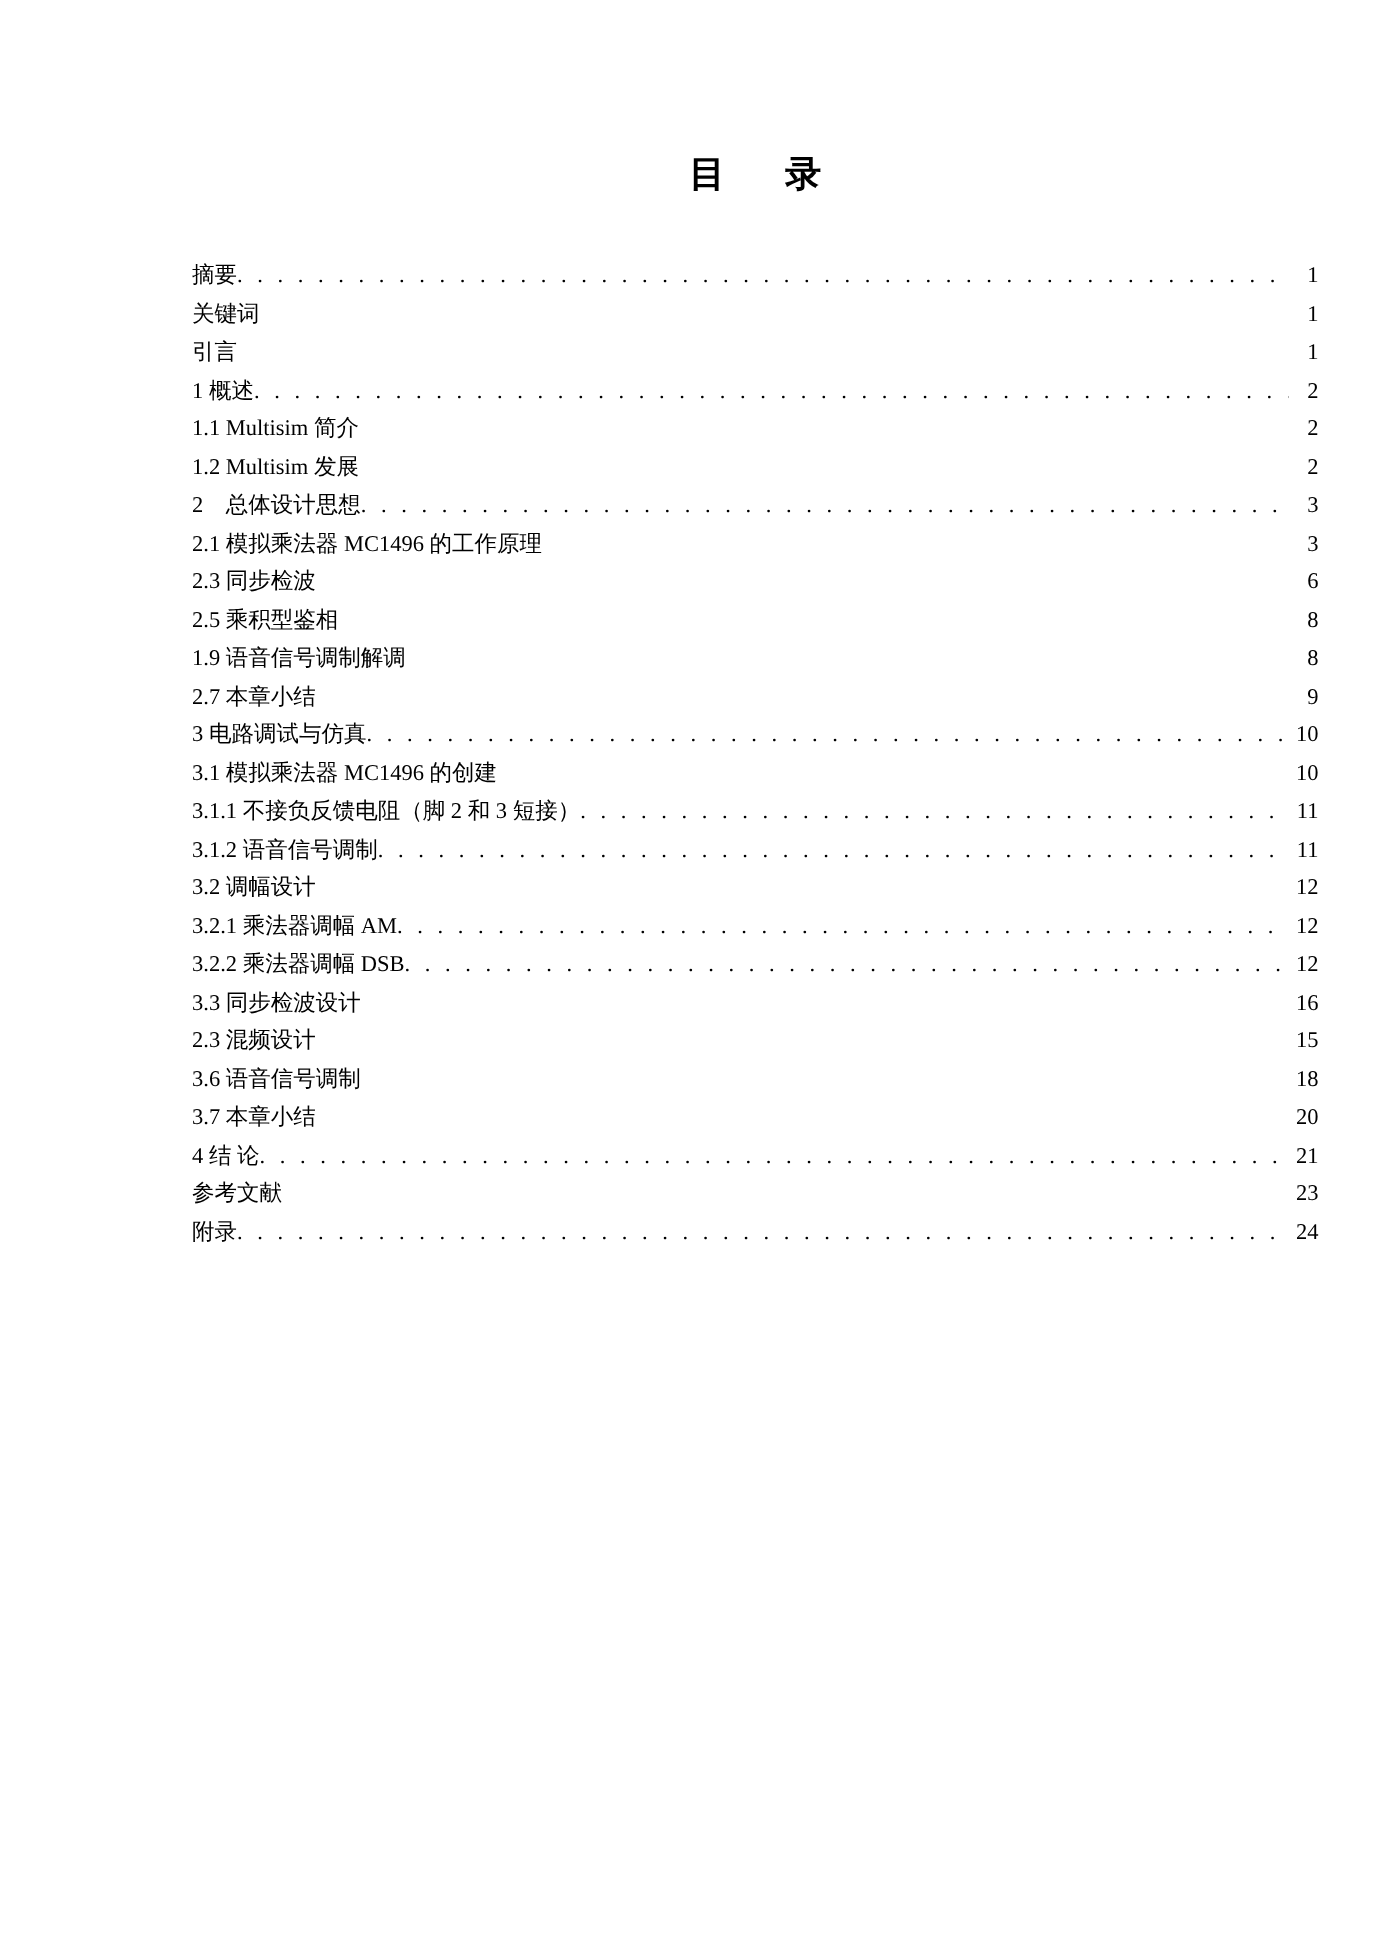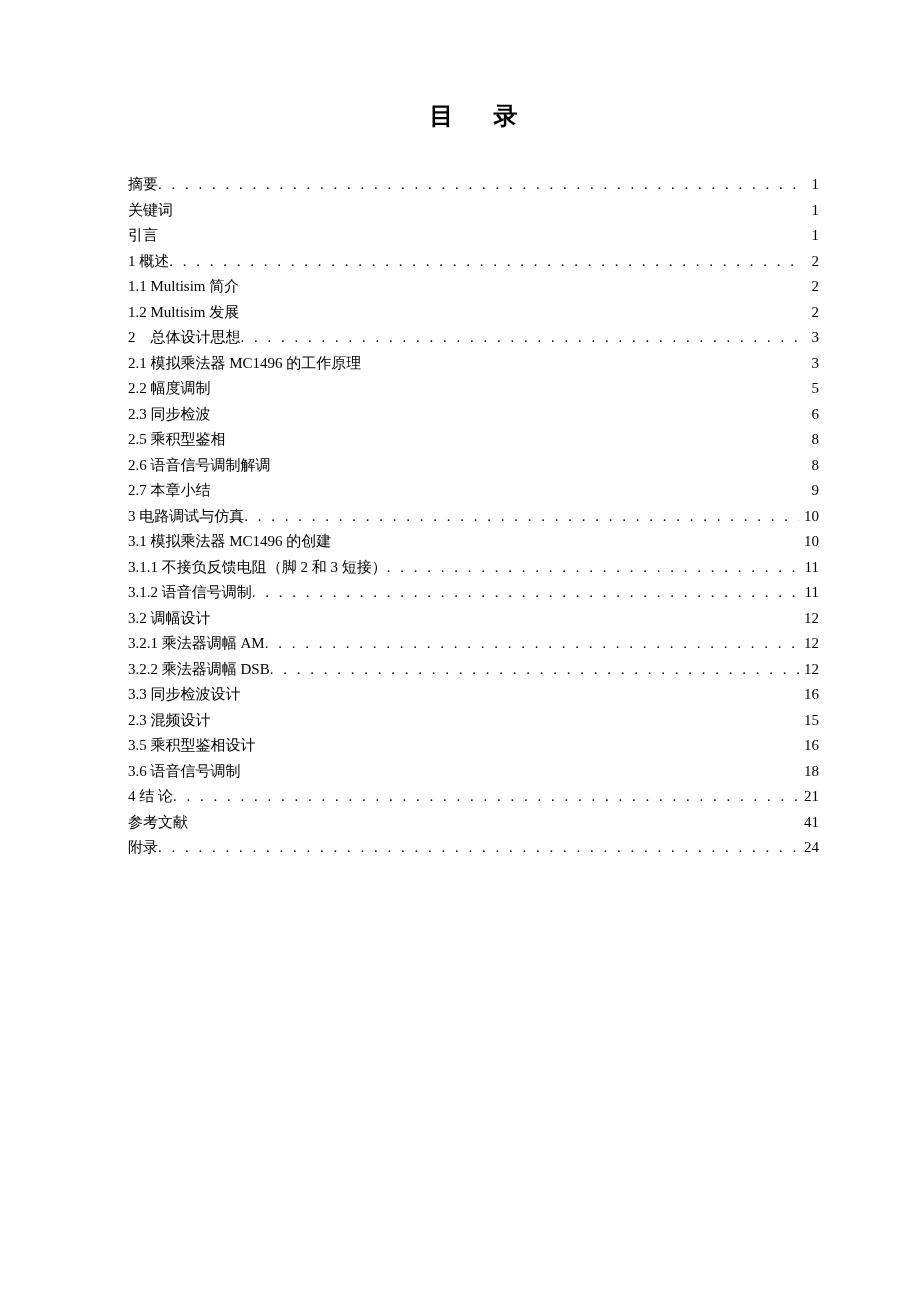--- a/index.html
+++ b/index.html
@@ -4,21 +4,21 @@
 <style>
   body {
     margin: 0;
     padding: 0;
     background: #ffffff;
     font-family: "SimSun", "宋体", serif;
     width: 920px;
     min-height: 1302px;
   }
   .page {
-    padding: 100px 101px 100px 128px;
+    padding: 100px 41px 100px 128px;
     box-sizing: border-box;
   }
   .title {
     text-align: center;
     font-size: 24px;
     font-weight: bold;
     letter-spacing: 40px;
     margin-bottom: 40px;
     margin-left: 40px;
   }
@@ -92,36 +92,31 @@
         <span class="toc-label">2 总体设计思想</span>
         <span class="toc-dots">. . . . . . . . . . . . . . . . . . . . . . . . . . . . . . . . . . . . . . . . . . . . . . . . . . . . . . . . . . . . . . . . . . . . . . . . . . . . . . . . . . . . . . . . . . . . . . . . . . . . . . . . . . . . . . . . . . . . . . . . . . . . . . . . . . . . . . . . . . . . . . . . . . . . . . . . . . . . . . . . . . . . . . . . . . . . . . . . . . . . . . . . . . . . . . . . . . . . . . . . </span>
         <span class="toc-page">3</span>
       </div>
       <div class="toc-row">
         <span class="toc-label">2.1 模拟乘法器 MC1496 的工作原理</span>
         <span class="toc-dots hidden"></span>
         <span class="toc-page">3</span>
       </div>
       <div class="toc-row">
-        <span class="toc-label">2.2 幅度调制</span>
-        <span class="toc-dots hidden"></span>
-        <span class="toc-page">5</span>
-      </div>
-      <div class="toc-row">
         <span class="toc-label">2.3 同步检波</span>
         <span class="toc-dots hidden"></span>
         <span class="toc-page">6</span>
       </div>
       <div class="toc-row">
         <span class="toc-label">2.5 乘积型鉴相</span>
         <span class="toc-dots hidden"></span>
         <span class="toc-page">8</span>
       </div>
       <div class="toc-row">
-        <span class="toc-label">2.6 语音信号调制解调</span>
+        <span class="toc-label">1.9 语音信号调制解调</span>
         <span class="toc-dots hidden"></span>
         <span class="toc-page">8</span>
       </div>
       <div class="toc-row">
         <span class="toc-label">2.7 本章小结</span>
         <span class="toc-dots hidden"></span>
         <span class="toc-page">9</span>
       </div>
       <div class="toc-row">
         <span class="toc-label">3 电路调试与仿真</span>
@@ -162,38 +157,38 @@
         <span class="toc-label">3.3 同步检波设计</span>
         <span class="toc-dots hidden"></span>
         <span class="toc-page">16</span>
       </div>
       <div class="toc-row">
         <span class="toc-label">2.3 混频设计</span>
         <span class="toc-dots hidden"></span>
         <span class="toc-page">15</span>
       </div>
       <div class="toc-row">
-        <span class="toc-label">3.5 乘积型鉴相设计</span>
-        <span class="toc-dots hidden"></span>
-        <span class="toc-page">16</span>
-      </div>
-      <div class="toc-row">
         <span class="toc-label">3.6 语音信号调制</span>
         <span class="toc-dots hidden"></span>
         <span class="toc-page">18</span>
+      </div>
+      <div class="toc-row">
+        <span class="toc-label">3.7 本章小结</span>
+        <span class="toc-dots hidden"></span>
+        <span class="toc-page">20</span>
       </div>
       <div class="toc-row">
         <span class="toc-label">4 结 论</span>
         <span class="toc-dots">. . . . . . . . . . . . . . . . . . . . . . . . . . . . . . . . . . . . . . . . . . . . . . . . . . . . . . . . . . . . . . . . . . . . . . . . . . . . . . . . . . . . . . . . . . . . . . . . . . . . . . . . . . . . . . . . . . . . . . . . . . . . . . . . . . . . . . . . . . . . . . . . . . . . . . . . . . . . . . . . . . . . . . . . . . . . . . . . . . . . . . . . . . . . . . . . . . . . . . . . </span>
         <span class="toc-page">21</span>
       </div>
       <div class="toc-row">
         <span class="toc-label">参考文献</span>
         <span class="toc-dots hidden"></span>
-        <span class="toc-page">41</span>
+        <span class="toc-page">23</span>
       </div>
       <div class="toc-row">
         <span class="toc-label">附录</span>
         <span class="toc-dots">. . . . . . . . . . . . . . . . . . . . . . . . . . . . . . . . . . . . . . . . . . . . . . . . . . . . . . . . . . . . . . . . . . . . . . . . . . . . . . . . . . . . . . . . . . . . . . . . . . . . . . . . . . . . . . . . . . . . . . . . . . . . . . . . . . . . . . . . . . . . . . . . . . . . . . . . . . . . . . . . . . . . . . . . . . . . . . . . . . . . . . . . . . . . . . . . . . . . . . . . </span>
         <span class="toc-page">24</span>
       </div>
     </div>
 </div>
 
 </body></html>

